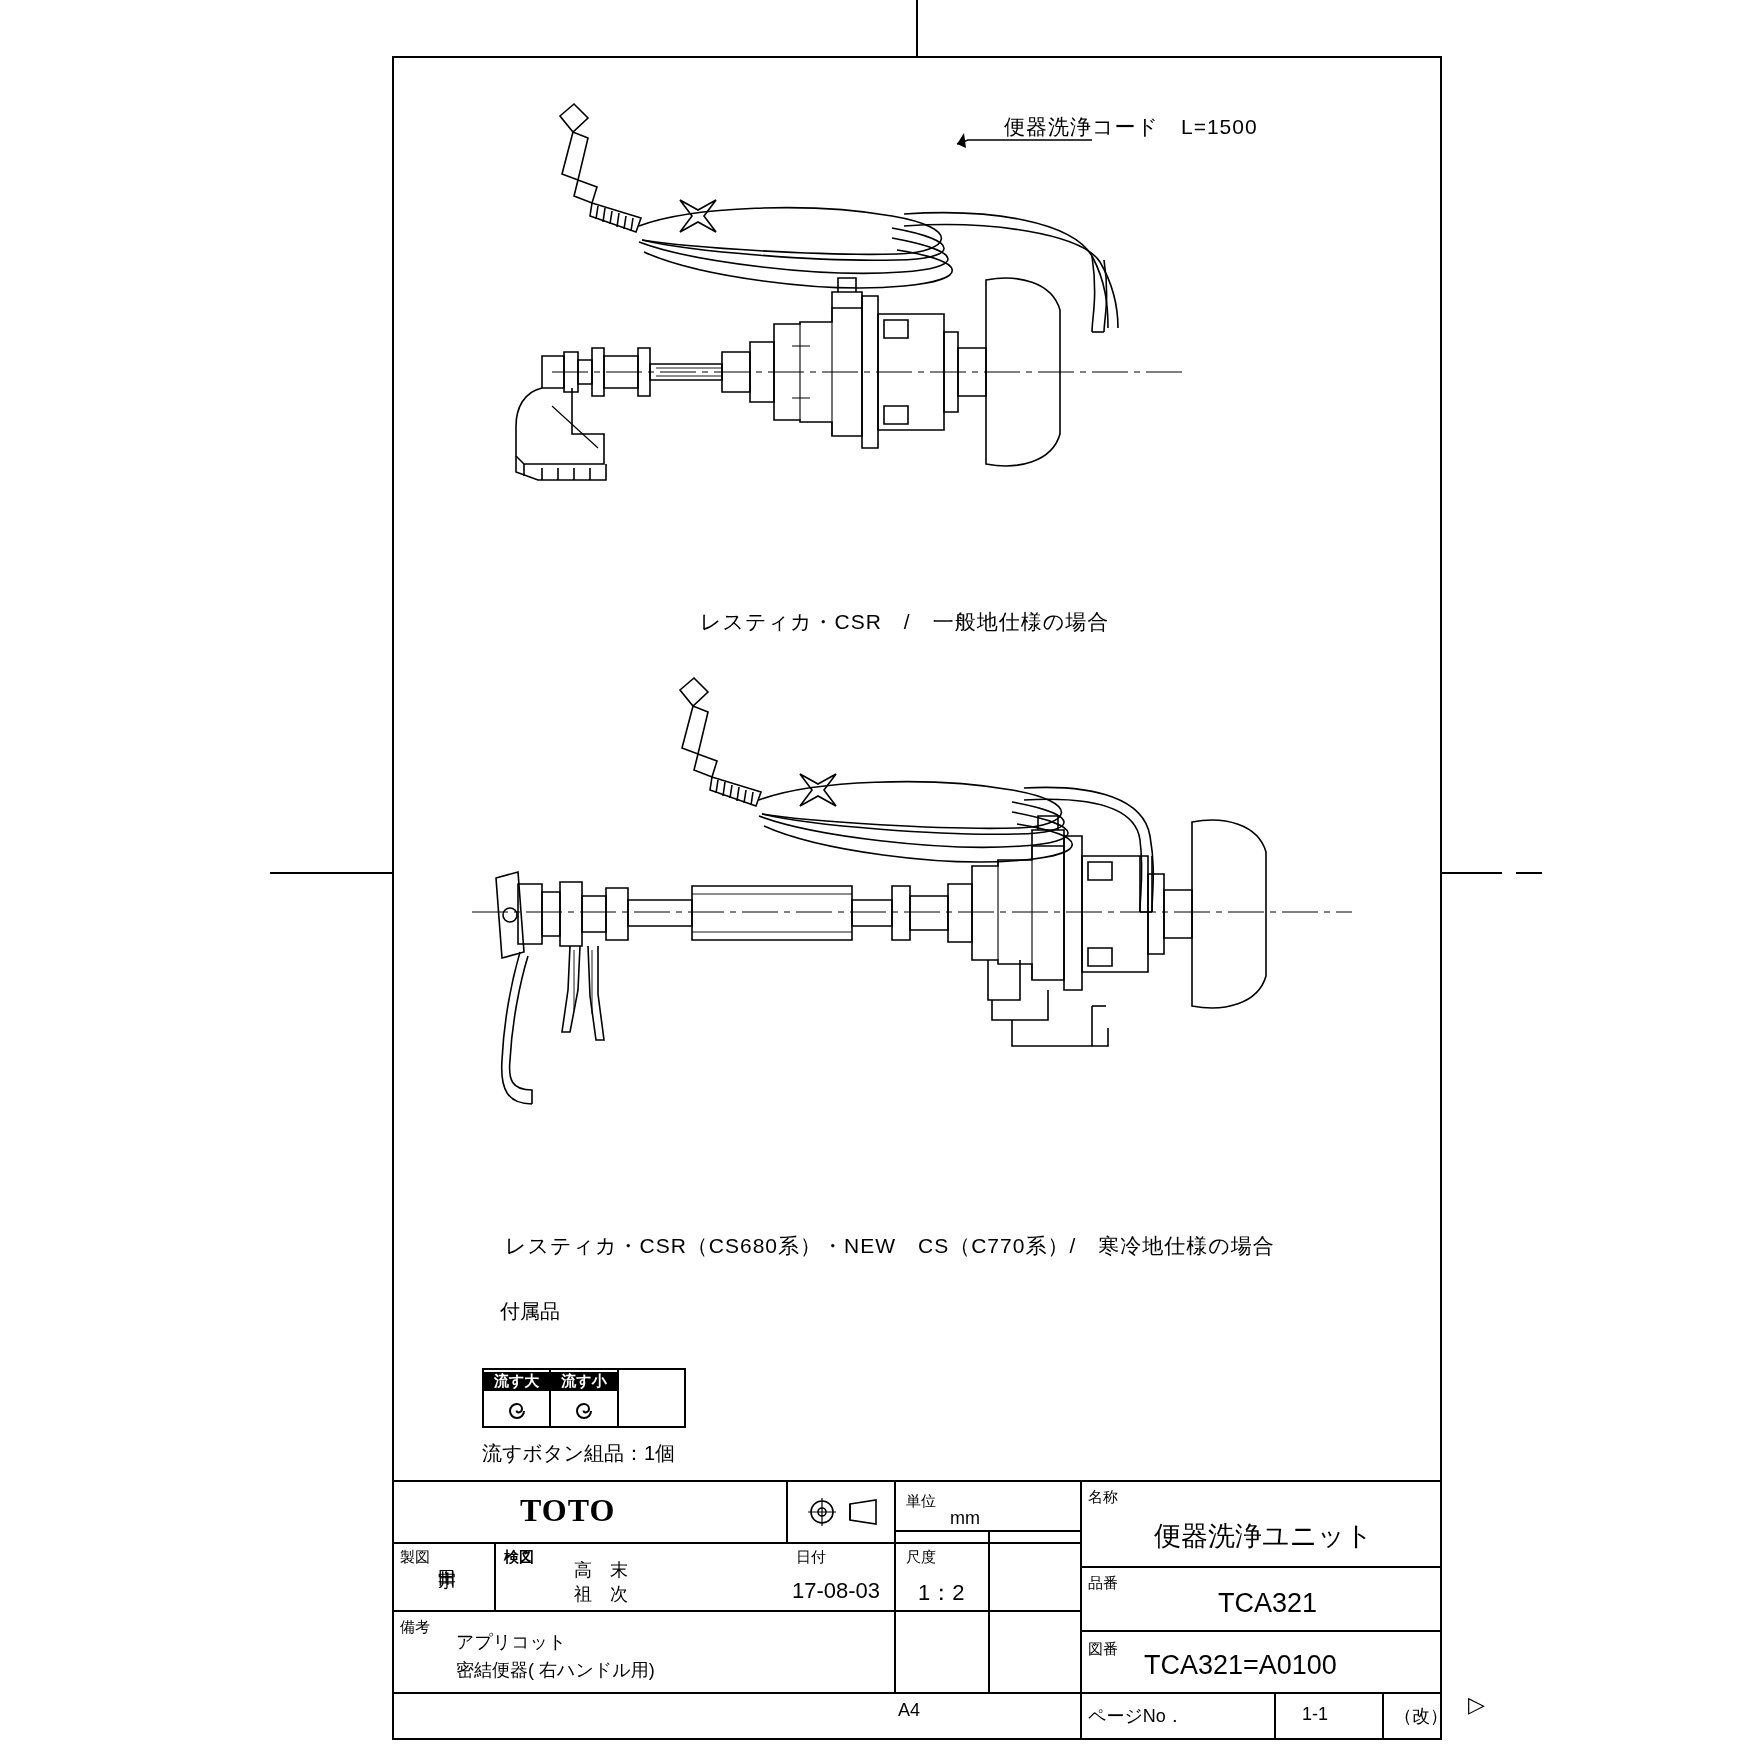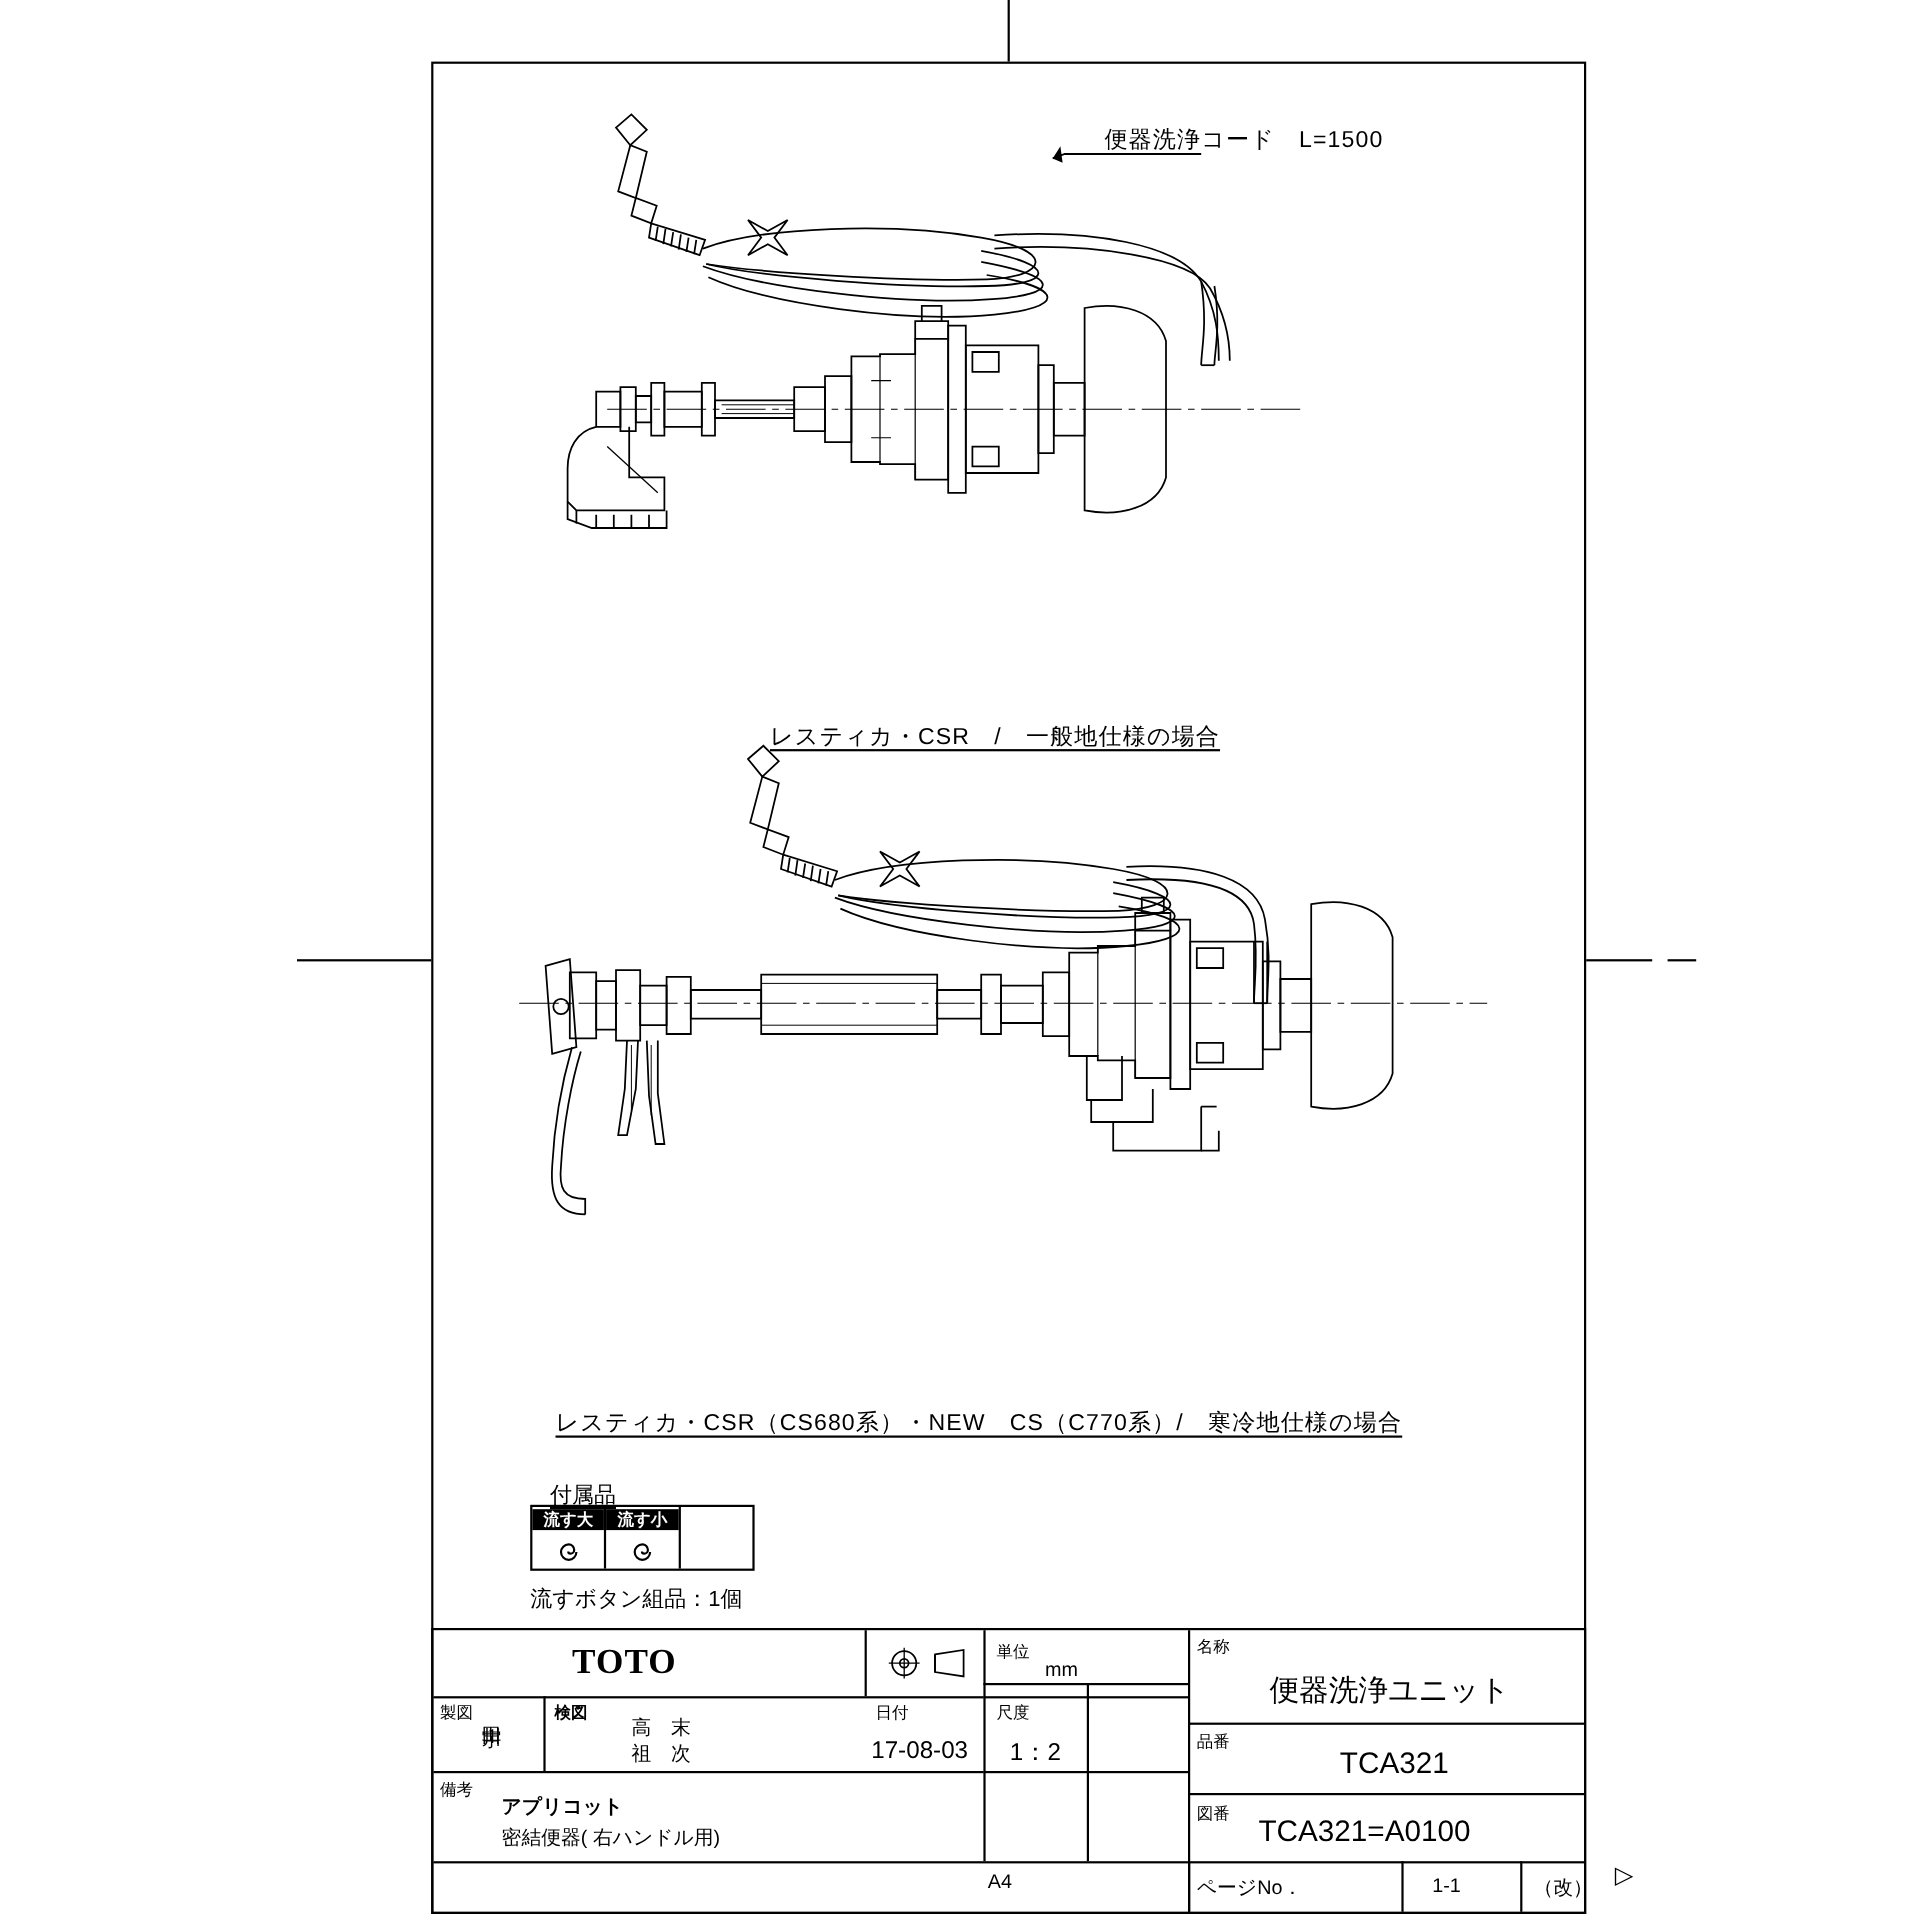--- a/index.html
+++ b/index.html
@@ -9,21 +9,21 @@
   
   .frame{position:absolute;left:392px;top:56px;width:1050px;height:1684px;border:2px solid #000;box-sizing:border-box;}
   .centermark{position:absolute;background:#000;}
   .cm-top{left:916px;top:0px;width:2px;height:56px;}
   .cm-left{left:270px;top:872px;width:122px;height:2px;}
   .cm-right{left:1442px;top:872px;width:60px;height:2px;}
   .cm-right2{left:1516px;top:872px;width:26px;height:2px;}
 
   
   .txt{position:absolute;white-space:nowrap;font-family:"Liberation Sans","DejaVu Sans",sans-serif;}
-  .u{text-decoration:underline;text-underline-offset:5px;margin-top:47px;}
+  .u{text-underline-offset:5px;}
 
   
   .leader{position:absolute;}
 
   
   .cap1{left:700px;top:608px;font-size:21px;letter-spacing:1px;}
   .cap2{left:505px;top:1232px;font-size:21px;letter-spacing:1px;}
   .cordlabel{left:968px;top:113px;font-size:21px;letter-spacing:1px;margin-left:36px;}
 
   
@@ -266,21 +266,21 @@
     <div class="tb-t med" style="left:180px;top:76px;">高　末</div>
     <div class="tb-t med" style="left:180px;top:100px;">祖　次</div>
 
     <div class="tb-t small" style="left:402px;top:66px;">日付</div>
     <div class="tb-t mid" style="left:398px;top:96px;">17-08-03</div>
 
     <div class="tb-t small" style="left:512px;top:66px;">尺度</div>
     <div class="tb-t mid" style="left:524px;top:96px;">1：2</div>
 
     <div class="tb-t small" style="left:6px;top:136px;">備考</div>
-    <div class="tb-t med" style="left:62px;top:148px;font-weight:bold;">アプリコット</div>
+    <div class="tb-t med" style="left:62px;top:148px;">アプリコット</div>
     <div class="tb-t med" style="left:62px;top:176px;">密結便器( 右ハンドル用)</div>
 
     <div class="tb-t small" style="left:694px;top:6px;">名称</div>
     <div class="tb-t big" style="left:760px;top:36px;">便器洗浄ユニット</div>
 
     <div class="tb-t small" style="left:694px;top:92px;">品番</div>
     <div class="tb-t big" style="left:824px;top:106px;">TCA321</div>
 
     <div class="tb-t small" style="left:694px;top:158px;">図番</div>
     <div class="tb-t big" style="left:750px;top:168px;">TCA321=A0100</div>

